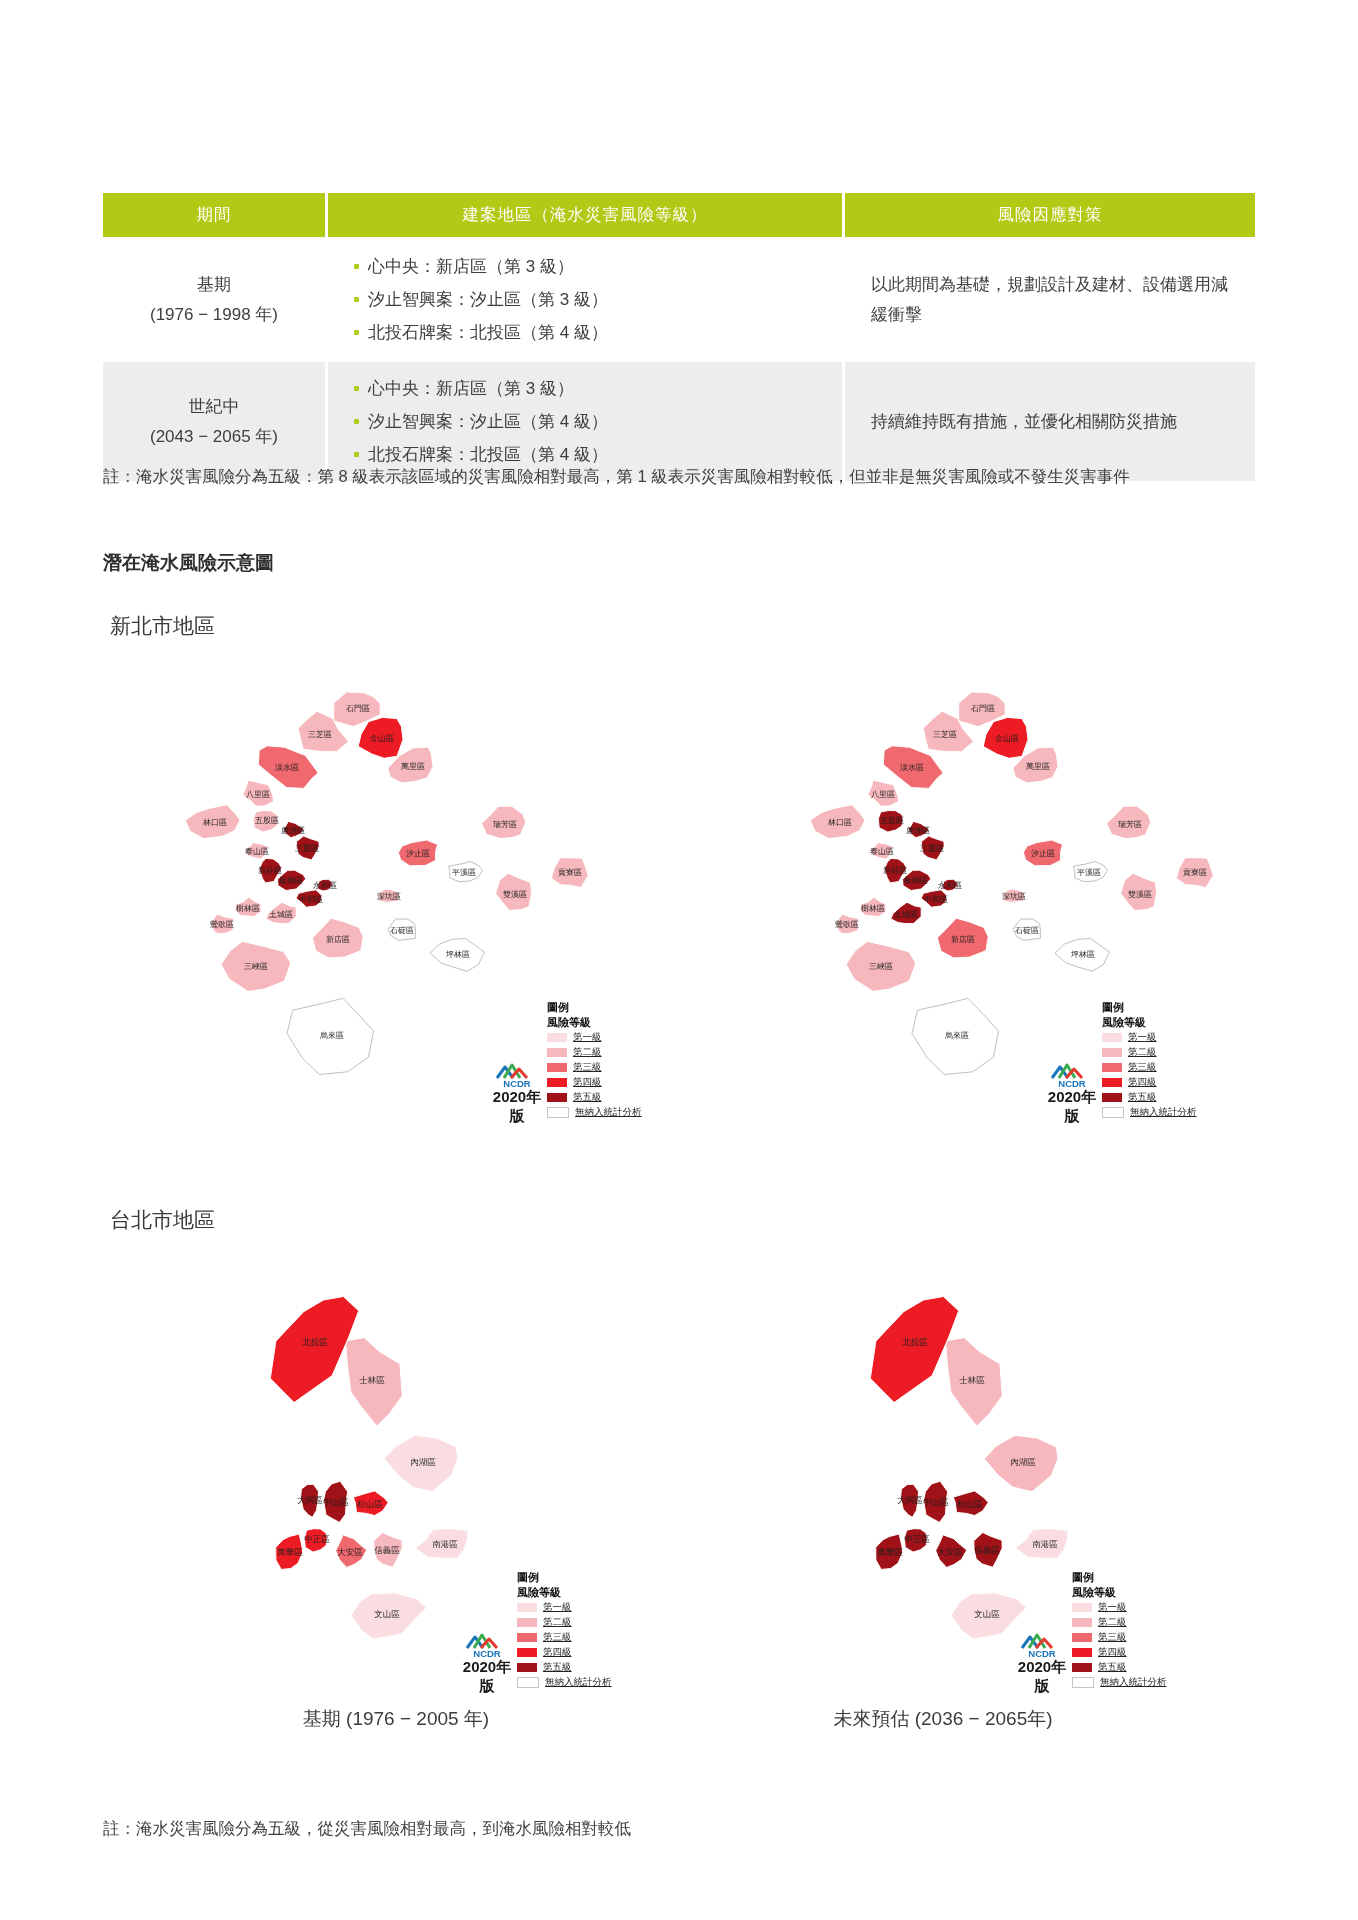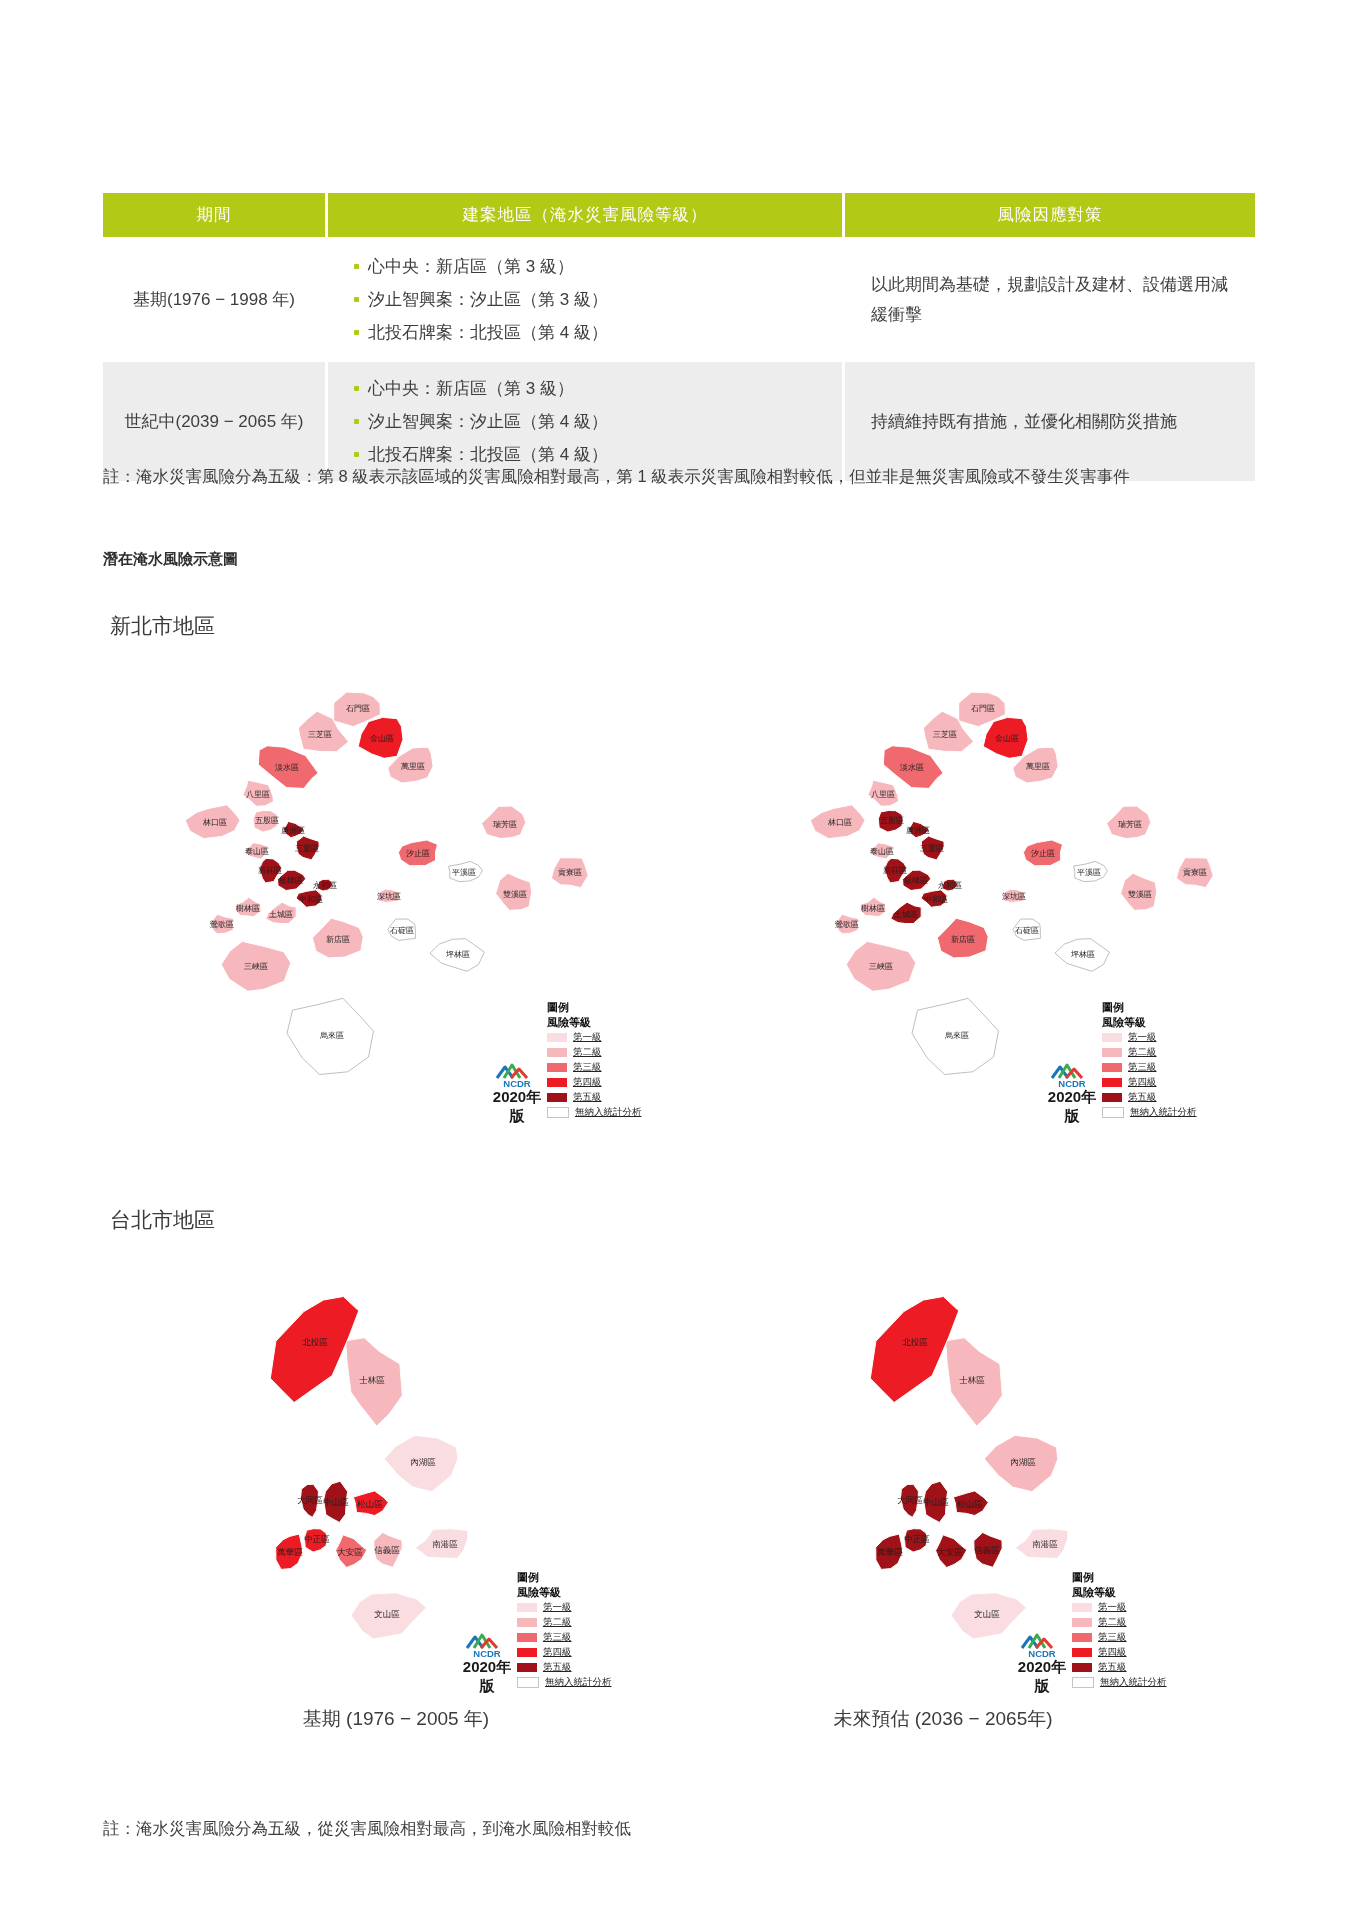--- a/index.html
+++ b/index.html
@@ -7,31 +7,31 @@
     width:1358px;height:1920px;position:relative;background:#ffffff;
     font-family:"Liberation Sans","DejaVu Sans",sans-serif;color:#3e3e3e;
   }
   
   .tbl{position:absolute;left:103px;top:193px;width:1152px;
        display:grid;grid-template-columns:222px 514px 410px;
        column-gap:3px;row-gap:3px;}
   .th{background:#b2c916;color:#ffffff;font-size:16.5px;height:44px;
       display:flex;align-items:center;justify-content:center;letter-spacing:1px;}
   .cell{font-size:17px;line-height:1.75;}
-  .c-period{display:flex;align-items:center;justify-content:center;text-align:center;}
+  .c-period{display:flex;flex-direction:column;align-items:center;justify-content:center;text-align:center;}
   .row1 .cell{background:#ffffff;min-height:99px;}
   .row2 .cell{background:#ededed;min-height:97px;}
   .c-list{padding:10px 10px 10px 26px;display:flex;flex-direction:column;justify-content:flex-start;}
   .li{display:flex;align-items:flex-start;line-height:33px;}
   .bullet{width:5px;height:5px;background:#b2c916;border-radius:1px;margin:14px 9px 0 0;flex:none;}
   .c-measure{padding:10px 18px 10px 26px;display:flex;align-items:center;}
   
   .note{position:absolute;left:103px;width:1155px;font-size:16.5px;line-height:1.85;
         padding-left:2.1em;text-indent:-2.1em;color:#3e3e3e;}
-  .sec-title{position:absolute;left:103px;top:550px;font-size:15px;font-weight:700;color:#2e2e2e;}
+  .sec-title{position:absolute;left:103px;top:550px;font-size:19px;font-weight:700;color:#2e2e2e;}
   .sub-title{position:absolute;font-size:21px;color:#3a3a3a;}
   .caption{position:absolute;top:1706px;width:330px;text-align:center;font-size:19px;color:#3c3c3c;}
   
   .map-panel{position:absolute;}
   .city-map{display:block;}
   .map-legend{position:absolute;width:126px;font-size:9.5px;color:#111;}
   .legend-title,.legend-subtitle{font-size:11px;font-weight:700;line-height:15px;color:#111;}
   .legend-row{display:flex;align-items:center;height:15px;}
   .swatch{width:20px;height:9px;margin-right:6px;flex:none;display:inline-block;}
   .legend-label{white-space:nowrap;color:#222;text-decoration:underline;}
@@ -66,21 +66,21 @@
         </div>
     </div>
     <div class="cell c-measure">
         <span>以此期間為基礎，規劃設計及建材、設備選用減緩衝擊</span>
       </div>
   </div>
 
   <div style="display:contents" class="row2">
     <div class="cell c-period">
       <span>世紀中</span>
-      <span>(2039 − 2065 年)</span>
+      <span>(2043 − 2065 年)</span>
     </div>
     <div class="cell c-list">
       <div class="li">
           <span class="bullet"></span>
           <span>心中央：新店區（第 3 級）</span>
         </div>
       <div class="li">
           <span class="bullet"></span>
           <span>汐止智興案：汐止區（第 4 級）</span>
         </div>

